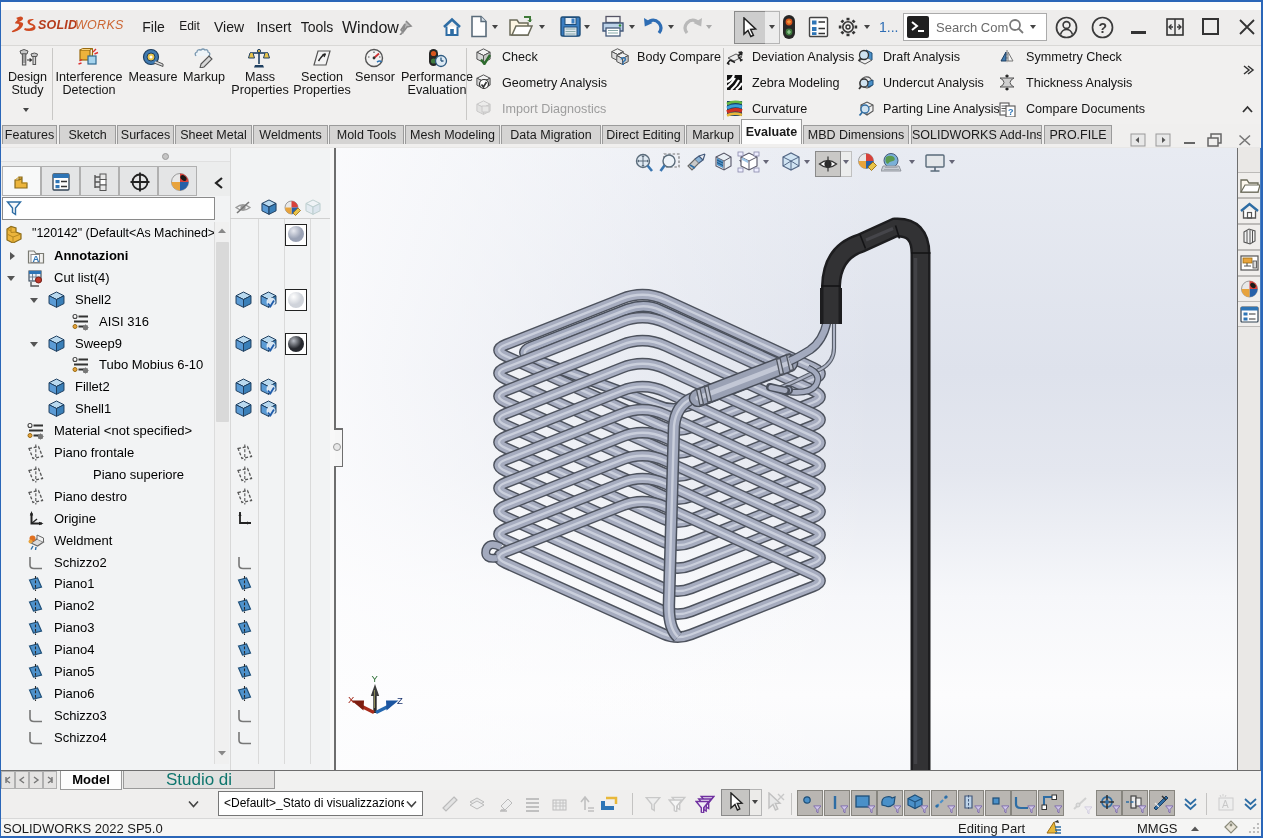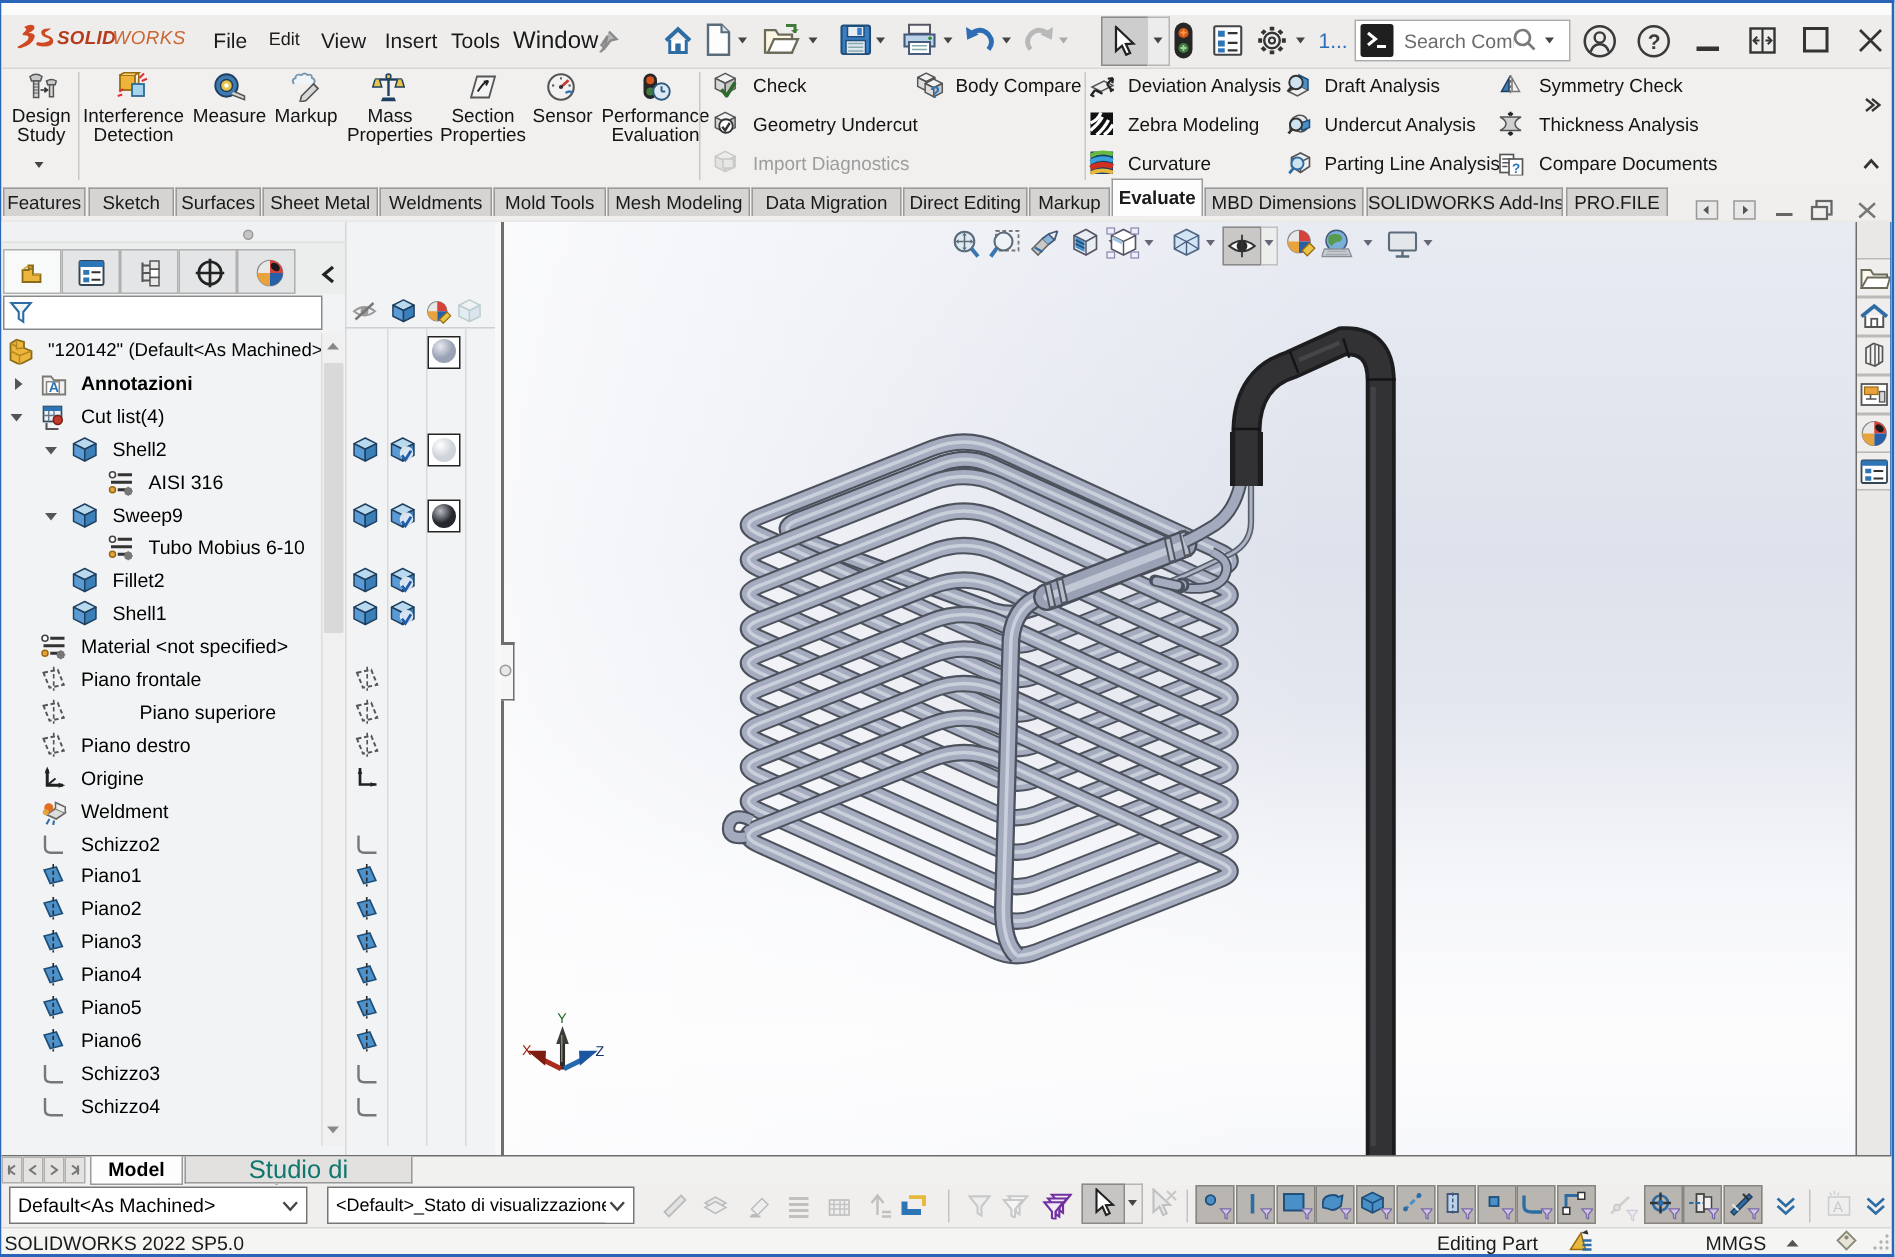--- a/index.html
+++ b/index.html
@@ -226,21 +226,21 @@
       <g>
         <g stroke="#555" stroke-width="1" stroke-linejoin="round">
           <path d="M 7.5 0.8999999999999999 L 14.1 4.2 L 7.5 7.5 L 0.8999999999999999 4.2 Z" fill="#f2f2f2"></path>
           <path d="M 0.8999999999999999 4.2 L 7.5 7.5 L 7.5 14.399999999999999 L 0.8999999999999999 11.1 Z" fill="#d8d8d8"></path>
           <path d="M 14.1 4.2 L 7.5 7.5 L 7.5 14.399999999999999 L 14.1 11.1 Z" fill="#c4c4c4"></path>
         </g>
       </g>
       <circle cx="8" cy="10" r="4.5" fill="#fff" stroke="#333" stroke-width="1.2"></circle>
       <path d="M 5.5 10.5 L 7.4 13 L 10.5 8" stroke="#333" stroke-width="1.6" fill="none"></path>
     </svg>
-<div class="rsl" style="left:502px;top:76px">Geometry Undercut</div>
+<div class="rsl" style="left:502px;top:76px">Geometry Analysis</div>
 <svg class="abs" style="left:476px;top:100px" width="17" height="17" viewBox="0 0 17 17">
       <g opacity="0.45">
         <g stroke="#999" stroke-width="1" stroke-linejoin="round">
           <path d="M 7.5 0.8999999999999999 L 14.1 4.2 L 7.5 7.5 L 0.8999999999999999 4.2 Z" fill="#e8e8e8"></path>
           <path d="M 0.8999999999999999 4.2 L 7.5 7.5 L 7.5 14.399999999999999 L 0.8999999999999999 11.1 Z" fill="#d2d2d2"></path>
           <path d="M 14.1 4.2 L 7.5 7.5 L 7.5 14.399999999999999 L 14.1 11.1 Z" fill="#c0c0c0"></path>
         </g>
         <rect x="6" y="6" width="7" height="6" fill="#ddd" stroke="#999"></rect>
       </g>
     </svg>
@@ -966,21 +966,20 @@
 <svg class="abs" style="left:29px;top:773px" width="14" height="14" viewBox="0 0 14 14">
       <path d="M 5 4 L 9 7 L 5 10" stroke="#777" stroke-width="1.4" fill="none"></path>
     </svg>
 <div class="abs" style="left:43px;top:771px;width:14px;height:18px;background:#e4e3e2;border:1px solid #b0b0b0"></div>
 <svg class="abs" style="left:43px;top:773px" width="14" height="14" viewBox="0 0 14 14">
       <path d="M 5 4 L 9 7 L 5 10 M 9 4 L 9 10" stroke="#777" stroke-width="1.4" fill="none"></path>
     </svg>
 <div class="abs" style="left:60px;top:771px;width:62px;height:19px;background:#fdfdfd;border:1px solid #9a9a9a;border-top:none;font-size:13px;font-weight:bold;text-align:center;line-height:18px">Model</div>
 <div class="abs" style="left:123px;top:771px;width:152px;height:18px;background:#e2e1e0;border:1px solid #9a9a9a;border-top:none;font-size:17px;text-align:center;line-height:17px;color:#0f766e">Studio di movimento 1</div>
 <div class="abs" style="left:1px;top:790px;width:1260px;height:28px;background:#f0efee"></div>
-<div class="abs" style="left:6px;top:791px;width:199px;height:25px;background:#fff;border:1px solid #767676;font-size:13px;line-height:23px;padding-left:5px;color:#000">Default&lt;As Machined&gt;</div>
 <svg class="abs" style="left:188px;top:800px" width="12" height="8" viewBox="0 0 12 8">
       <path d="M 1 1.5 L 5.5 6.5 L 10 1.5" stroke="#444" stroke-width="1.6" fill="none"></path>
     </svg>
 <div class="abs" style="left:218px;top:791px;width:205px;height:25px;background:#fff;border:1px solid #767676;font-size:13px;line-height:23px;padding-left:5px;color:#000;overflow:hidden;font-size:12px">&lt;Default&gt;_Stato di visualizzazione</div>
 <div class="abs" style="left:404px;top:792px;width:18px;height:23px;background:#fff"></div>
 <svg class="abs" style="left:406px;top:800px" width="12" height="8" viewBox="0 0 12 8">
       <path d="M 1 1.5 L 5.5 6.5 L 10 1.5" stroke="#444" stroke-width="1.6" fill="none"></path>
     </svg>
 <svg class="abs" style="left:440px;top:794px" width="20" height="20" viewBox="0 0 20 20">
       <path d="M 3 14 L 14 3 L 17 6 L 6 17 Z M 14 3 L 17 6" fill="#e3e3e3" stroke="#bbb" stroke-width="1.2"></path>

